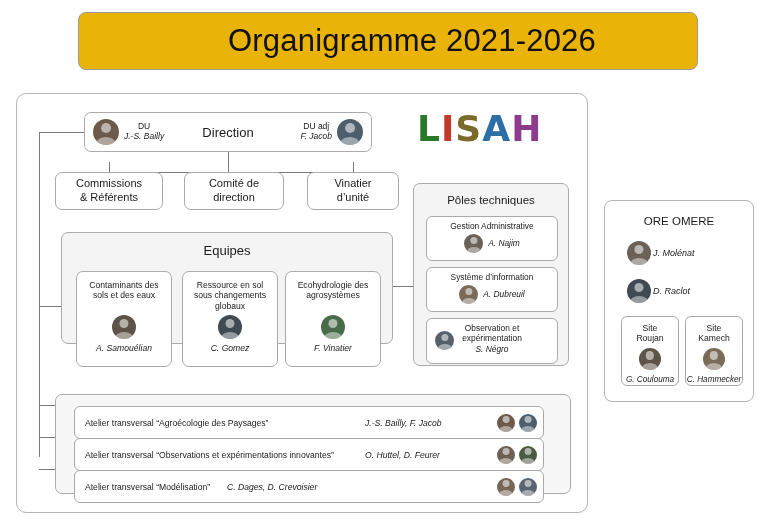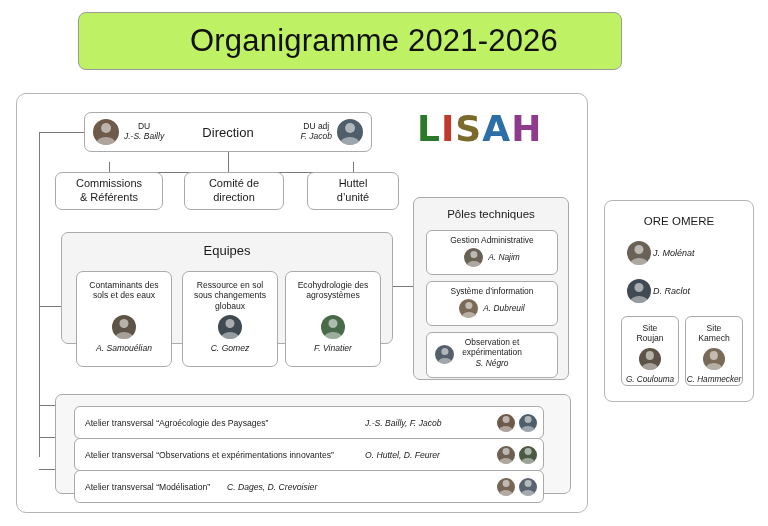--- a/index.html
+++ b/index.html
@@ -14,25 +14,25 @@
     color: #1a1a1a;
     overflow: hidden;
     position: relative;
   }
 
   
   #title-box {
     position: absolute;
     left: 78px;
     top: 12px;
-    width: 544px;
+    width: 620px;
     height: 58px;
     border: 1px solid #9a9a9a;
     border-radius: 8px;
-    background: #bef264;
+    background: #eab308;
     display: flex;
     align-items: center;
     justify-content: center;
     padding-left: 48px;
   }
   #title-box .title-text {
     font-size: 31px;
     letter-spacing: .2px;
     color: #111;
   }
@@ -181,21 +181,21 @@
   }
   .equipe .ephoto { margin-top: 3px; }
   .equipe .ename {
     margin-top: 4px;
     font-size: 8.6px;
     font-style: italic;
   }
 
   
   #poles-box {
-    left: 396px; top: 103px; width: 156px; height: 183px;
+    left: 396px; top: 89px; width: 156px; height: 183px;
     background: #f4f4f4;
   }
   #poles-title {
     position: absolute; left: 0; right: 0; top: 10px;
     text-align: center; font-size: 11.5px;
   }
   .pole {
     position: absolute;
     left: 12px; width: 132px;
     background: #ffffff;
@@ -351,21 +351,21 @@
 
   <div id="commissions-box" class="box white row2 ctr">
     <div class="l1">Commissions</div>
     <div class="l2">&amp; Référents</div>
   </div>
   <div id="comite-box" class="box white row2 ctr">
     <div class="l1">Comité de</div>
     <div class="l2">direction</div>
   </div>
   <div id="conseil-box" class="box white row2 ctr">
-    <div class="l1">Huttel</div>
+    <div class="l1">Vinatier</div>
     <div class="l2">d’unité</div>
   </div>
 
   <div id="equipes-box" class="box grey">
     <div id="equipes-title">Equipes</div>
 
     <div id="equipe-0" class="equipe">
       <div class="etitle" style="white-space:pre-line;">Contaminants des
 sols et des eaux</div>
       <div class="photo p3 ephoto" style="width:24px;height:24px;"></div>

